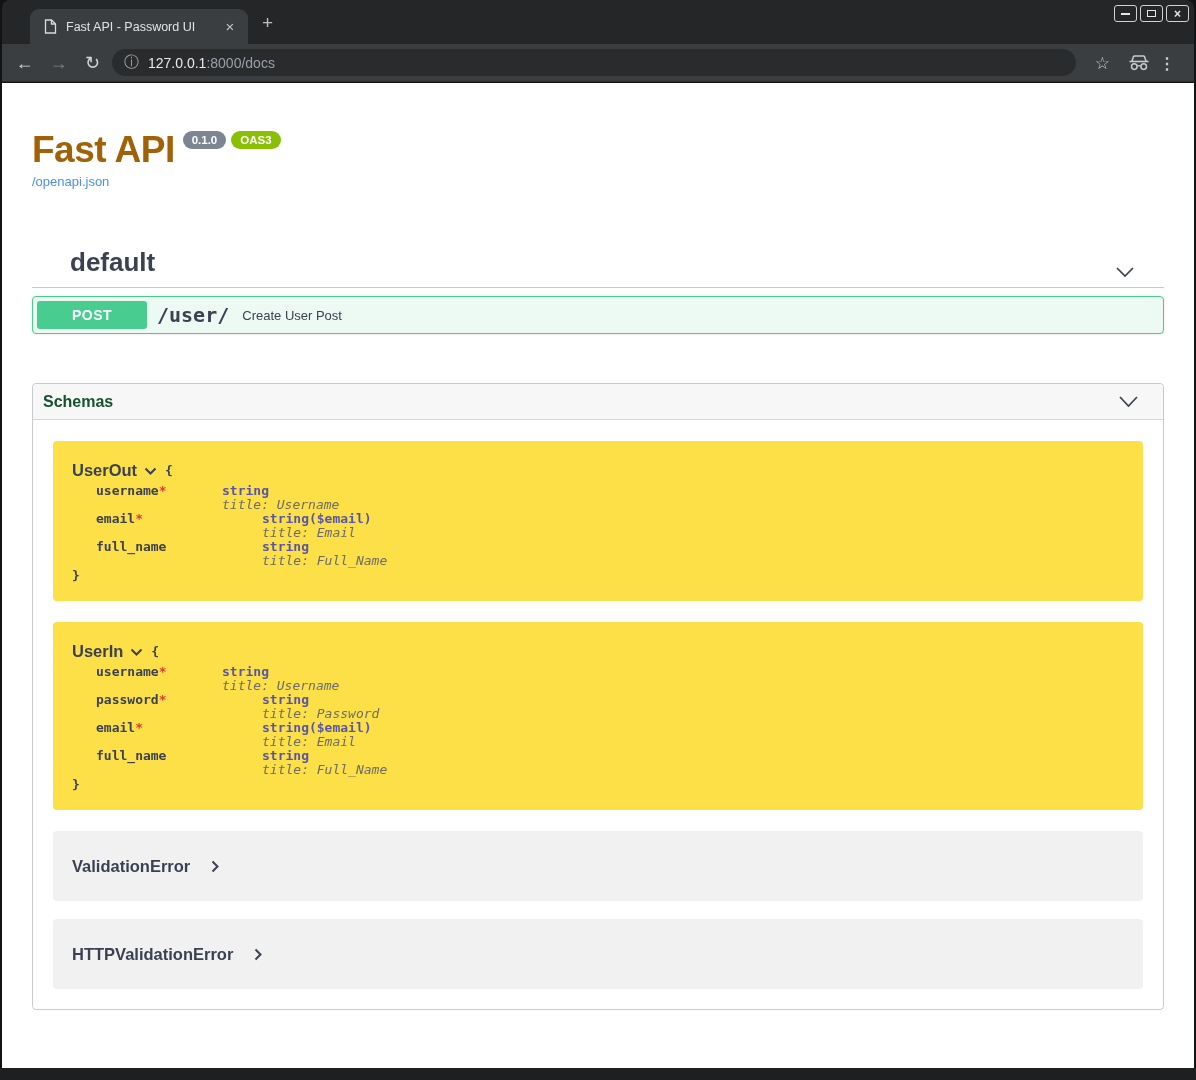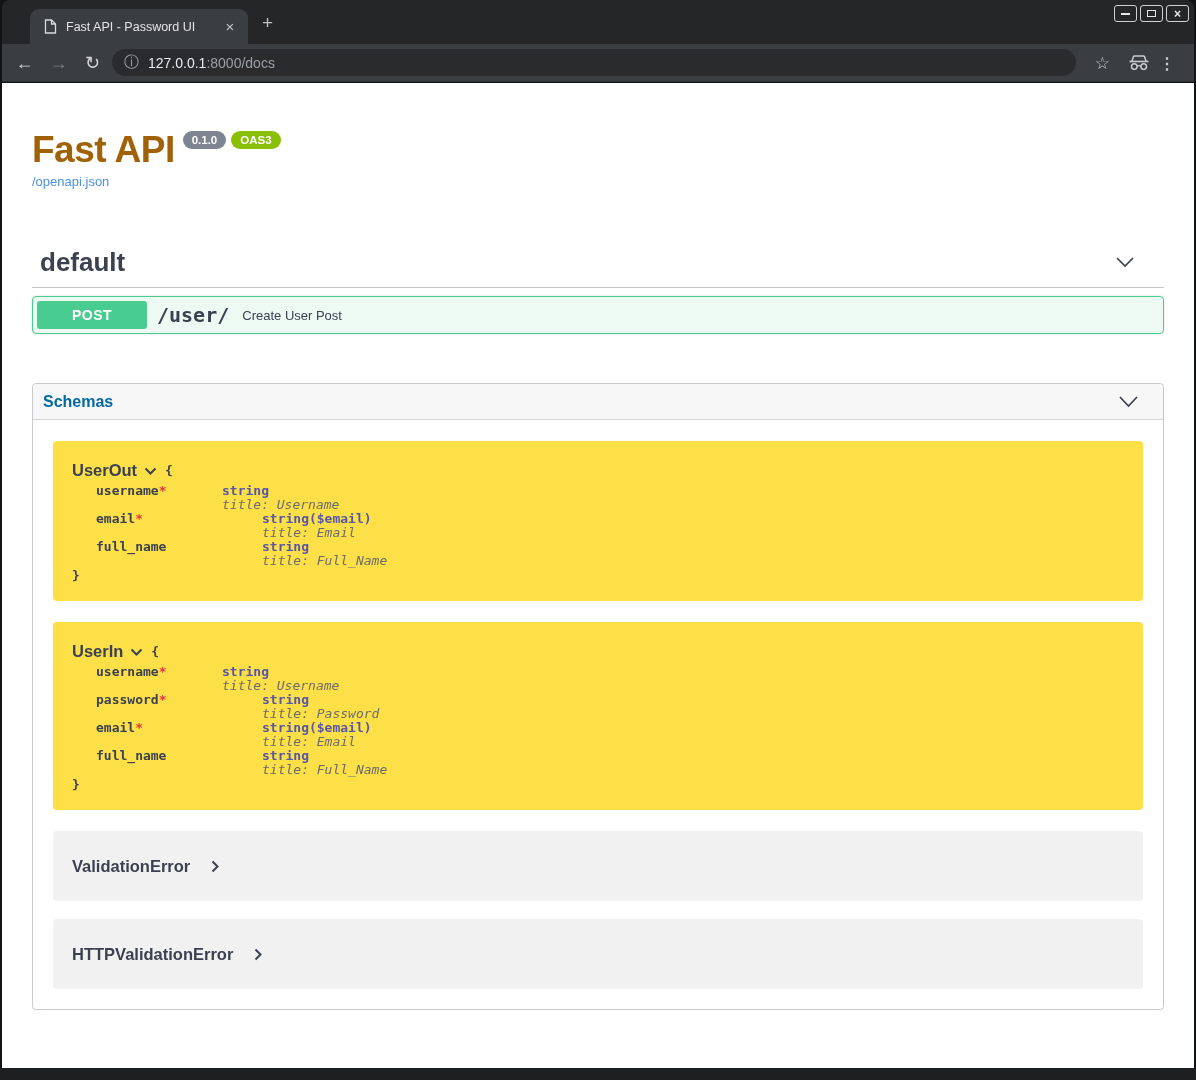--- a/index.html
+++ b/index.html
@@ -69,21 +69,21 @@
   .api-title { font-size:37px; font-weight:bold; color:#a16207; margin:0; display:inline; letter-spacing:-0.5px; }
   .badge {
     display:inline-block; color:#fff; font-size:11.5px; font-weight:bold;
     padding:3px 9px; border-radius:10px; vertical-align:18px; margin-left:8px;
   }
   .badge-version { background:#7d8492; }
   .badge-oas { background:#89bf04; margin-left:5px; }
   .spec-link { display:block; font-size:13px; color:#4990e2; text-decoration:none; margin-top:3px; }
 
   .tag-section { margin-top:57px; }
-  .tag-header { display:flex; align-items:center; justify-content:space-between; padding:0 29px 0 8px; height:32px; }
+  .tag-header { display:flex; align-items:flex-end; justify-content:space-between; padding:0 29px 0 8px; height:32px;margin-left:30px; }
   .tag-title { font-size:26px; font-weight:bold; color:#3b4151; margin:0; }
   .tag-hr { border:none; border-top:1px solid #c4c7cb; margin:9px 0 0 0; }
 
   .opblock {
     margin-top:8px; height:38px; border:1px solid #49cc90; border-radius:4px;
     background:#edfaf4; box-shadow:0 0 3px rgba(0,0,0,.12);
     display:flex; align-items:center; padding:0 10px 0 4px;
   }
   .opblock-method {
     background:#49cc90; color:#fff; font-weight:bold; font-size:14px;
@@ -97,21 +97,21 @@
   .opblock-summary { font-size:13px; color:#3b4151; margin-left:13px; }
 
   .models {
     margin-top:49px; border:1px solid rgba(59,65,81,.28); border-radius:4px;
   }
   .models-header {
     height:36px; background:#f7f7f7; border-bottom:1px solid rgba(59,65,81,.18);
     border-radius:4px 4px 0 0;
     display:flex; align-items:center; justify-content:space-between; padding:0 24px 0 10px;
   }
-  .models-title { font-size:16px; font-weight:bold; color:#0369a1; }
+  .models-title { font-size:16px; font-weight:bold; color:#14532d; }
   .models-body { padding:21px 20px 20px 20px; }
 
   .model-box {
     background:#fde047; border-radius:4px; margin-bottom:21px;
     padding:20px 20px 18px 19px;
   }
   .model-box:last-child { margin-bottom:0; }
   .model-title-row { display:flex; align-items:center; }
   .model-name { font-size:16.5px; font-weight:bold; color:#3b4151; }
   .model-toggle { margin-left:7px; display:flex; align-items:center; }

